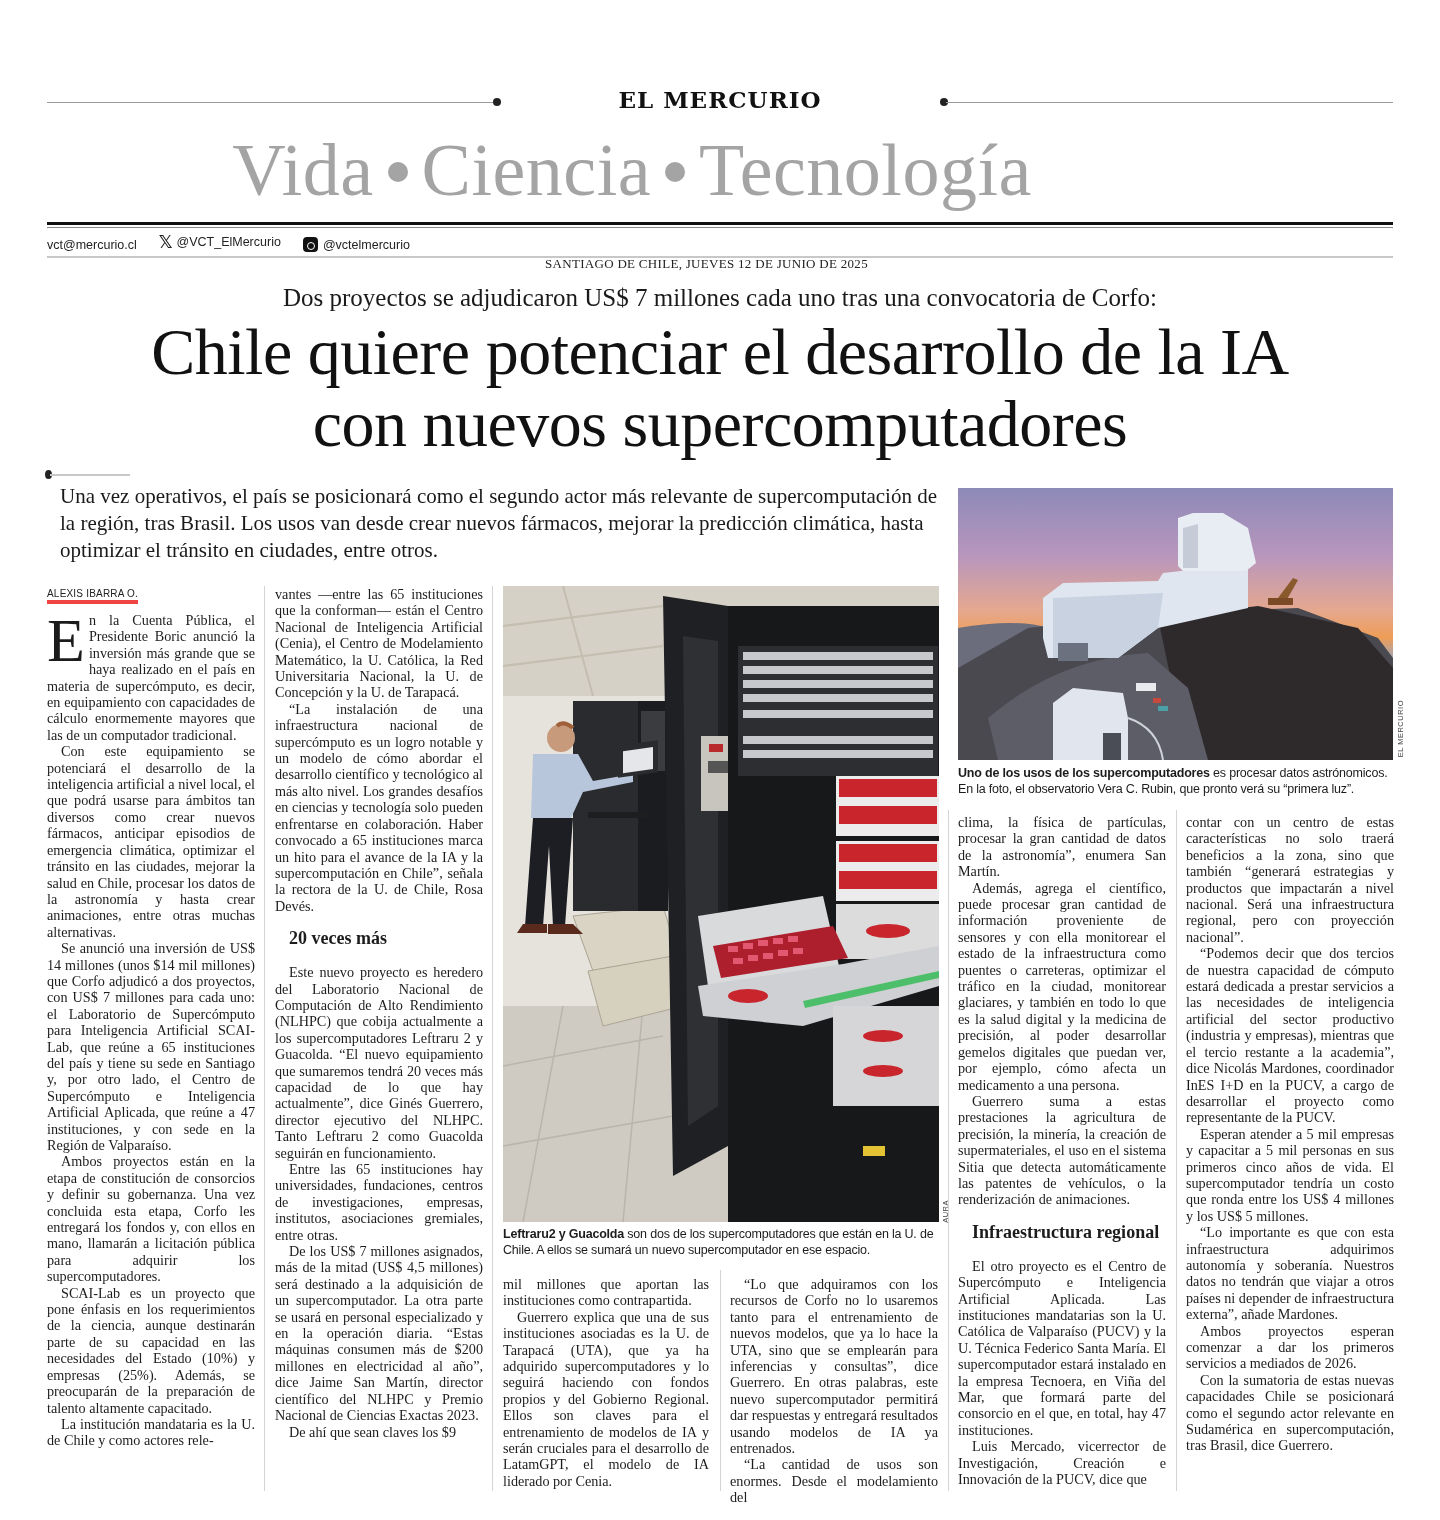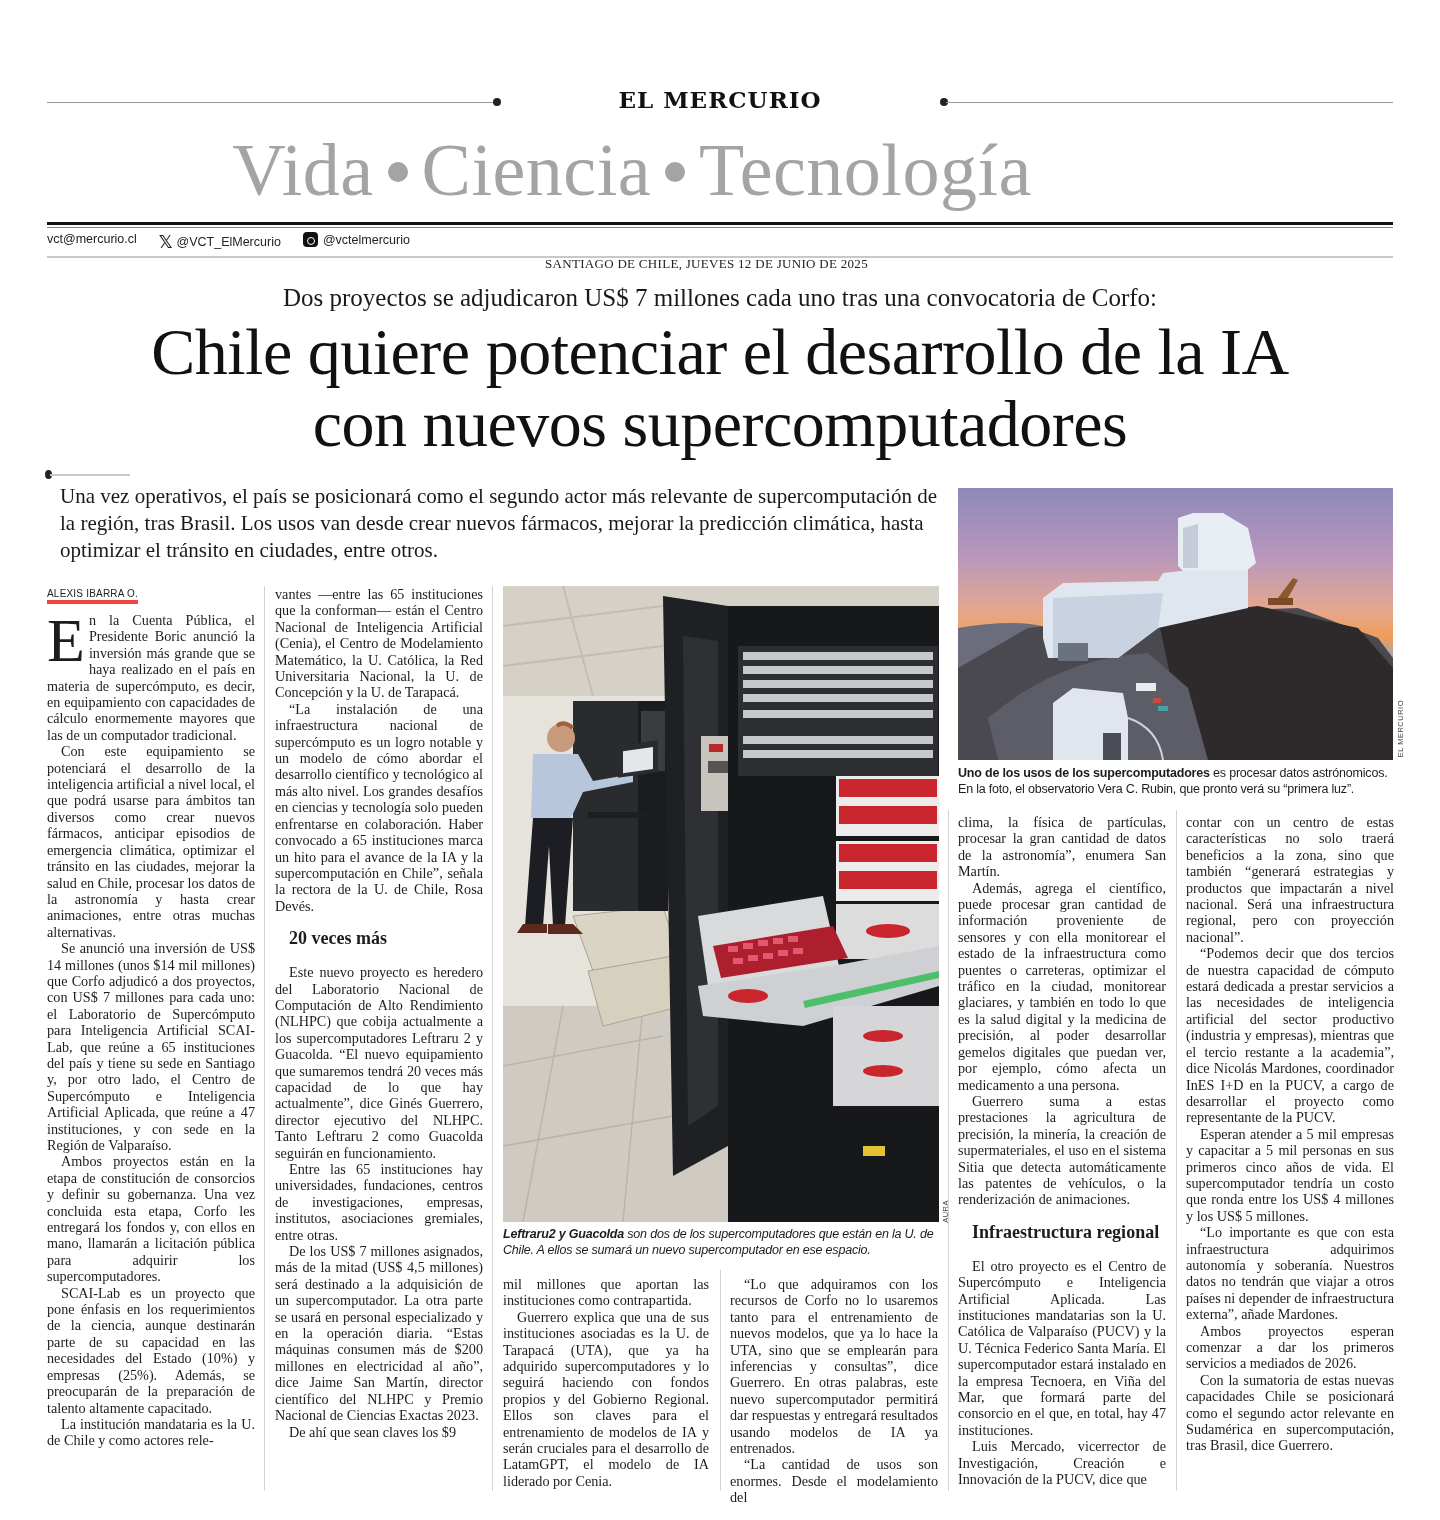--- a/index.html
+++ b/index.html
@@ -12,21 +12,21 @@
   .mast-title { position: absolute; top: 86px; left: 0; width: 1440px; text-align: center;
     font-family: "DejaVu Serif", serif; font-weight: bold; font-size: 23px; letter-spacing: 1px; color: #111; }
   .section-title { position: absolute; top: 128px; left: 0; width: 1264px; text-align: center;
     font-family: "Liberation Serif", serif; font-size: 74px; color: #a4a4a4; letter-spacing: 0.5px; }
   .section-title .dot { display: inline-block; width: 20px; height: 20px; border-radius: 50%; background: #a4a4a4; vertical-align: middle; margin: 0 14px; position: relative; top: -6px; }
 
   .rule-thick { position: absolute; left: 47px; width: 1346px; height: 3px; background: #111; top: 222px; }
   .rule-thin  { position: absolute; left: 47px; width: 1346px; height: 1px; background: #888; top: 227px; }
   .rule-bot   { position: absolute; left: 47px; width: 1346px; height: 2px; background: #c8c8c8; top: 256px; }
 
-  .infobar { position: absolute; top: 232px; left: 47px; height: 20px; font-family: "Liberation Sans", sans-serif; font-size: 12.5px; color: #222; display: flex; align-items: flex-start; }
+  .infobar { position: absolute; top: 232px; left: 47px; height: 20px; font-family: "Liberation Sans", sans-serif; font-size: 12.5px; color: #222; display: flex; align-items: flex-end; }
   .infobar .item { display: flex; align-items: center; margin-right: 22px; }
   .x-icon { font-family: "DejaVu Sans", sans-serif; font-size: 17px; margin-right: 4px; font-weight: bold; }
   .ig-icon { width: 15px; height: 15px; border: 2px solid #111; border-radius: 4px; position: relative; margin-right: 5px; background: #111; }
   .ig-icon::before { content: ""; position: absolute; left: 2.5px; top: 2.5px; width: 6px; height: 6px; border: 1.5px solid #fff; border-radius: 50%; }
   .dateline { position: absolute; top: 232px; left: 545px; font-family: "Liberation Serif", serif; font-size: 13px; letter-spacing: 0.3px; color: #222; margin-top: 24px; }
 
   
   .kicker { position: absolute; top: 284px; left: 0; width: 1440px; text-align: center; font-size: 25px; color: #1a1a1a; }
   .headline { position: absolute; top: 316px; left: 0; width: 1440px; text-align: center; font-size: 66px; line-height: 72px; color: #111; letter-spacing: -0.5px; }
   .lead-rule { position: absolute; top: 474px; left: 50px; width: 80px; height: 2px; background: #c8c8c8; }
@@ -205,21 +205,21 @@
     <path d="M195 400 L340 378 L436 360 L436 400 L300 440 L200 430 Z" fill="#cfd0d3"></path>
     <ellipse cx="245" cy="410" rx="20" ry="7" fill="#c8262c"></ellipse>
     <path d="M300 415 L436 385 L436 392 L302 422 Z" fill="#4dbf6a"></path>
     <rect x="330" y="420" width="106" height="100" fill="#d6d6d8"></rect>
     <ellipse cx="380" cy="450" rx="20" ry="6" fill="#c8262c"></ellipse>
     <ellipse cx="380" cy="485" rx="20" ry="6" fill="#c8262c"></ellipse>
     <rect x="360" y="560" width="22" height="10" fill="#e3c233"></rect>
   </svg>
 </div>
 <div class="credit" style="left:941px;top:1200px;">AURA</div>
-<div class="caption" style="left:503px;top:1226px;width:440px;font-style:italic;"><b>Leftraru2 y Guacolda</b><span> son dos de los supercomputadores que están en la U. de Chile. A ellos se sumará un nuevo supercomputador en ese espacio.</span></div>
+<div class="caption" style="left:503px;top:1226px;width:440px;"><b>Leftraru2 y Guacolda</b><span> son dos de los supercomputadores que están en la U. de Chile. A ellos se sumará un nuevo supercomputador en ese espacio.</span></div>
 
 <div class="byline">ALEXIS IBARRA O.</div>
 
 <div class="vrule" style="left:264px;top:586px;height:905px;"></div>
 <div class="vrule" style="left:492px;top:586px;height:905px;"></div>
 <div class="vrule" style="left:720px;top:1270px;height:221px;"></div>
 <div class="vrule" style="left:948px;top:810px;height:681px;"></div>
 <div class="vrule" style="left:1176px;top:810px;height:681px;"></div>
 
 <div class="col col1">

